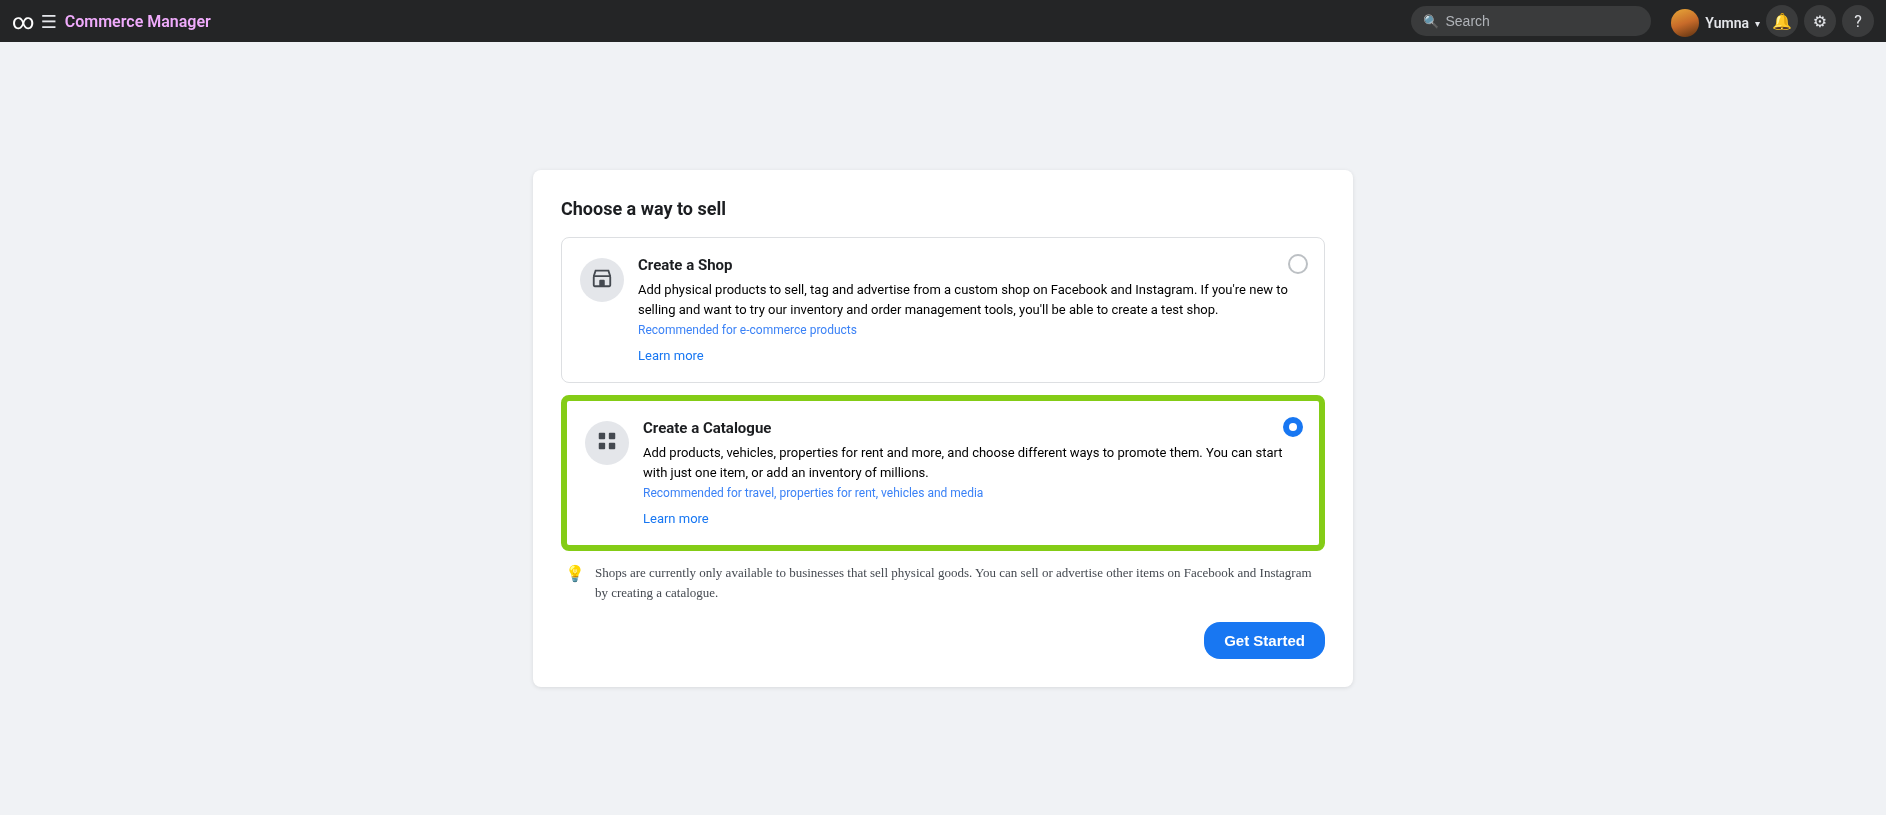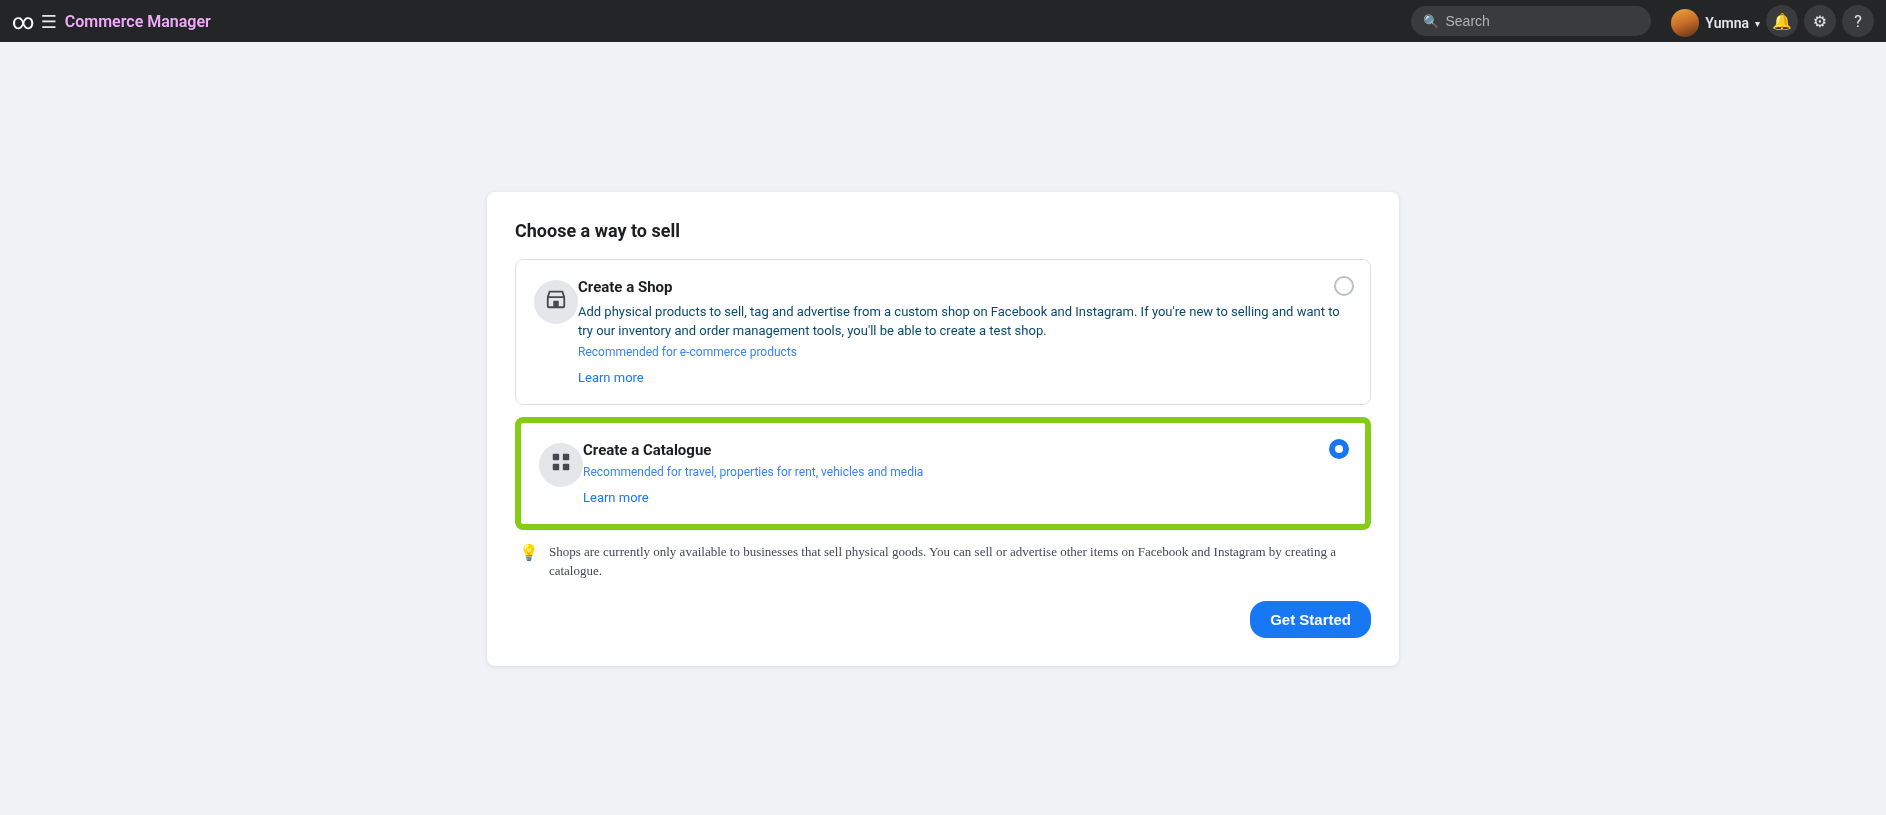--- a/index.html
+++ b/index.html
@@ -111,38 +111,39 @@
       min-height: 815px;
       display: flex;
       align-items: center;
       justify-content: center;
     }
 
     
     .card {
       background: #fff;
       border-radius: 8px;
-      width: 912px;
+      width: 820px;
       padding: 28px 28px 28px 28px;
       box-shadow: 0 1px 4px rgba(0,0,0,0.1);
     }
     .card-title {
       font-size: 18px;
       font-weight: 700;
       color: #1c1e21;
       margin-bottom: 18px;
     }
 
     
     .option-card {
       border: 1px solid #dddfe2;
       border-radius: 8px;
       padding: 18px 18px 18px 18px;
       display: flex;
       align-items: flex-start;
+      gap: 14px;
       margin-bottom: 12px;
       cursor: pointer;
       position: relative;
       background: #fff;
     }
     .option-card.selected {
       border: 6px solid #84cc16;
       background: #fff;
     }
     .option-icon-wrap {
@@ -162,21 +163,21 @@
     }
     .option-content { flex: 1; }
     .option-title {
       font-size: 15px;
       font-weight: 700;
       color: #1c1e21;
       margin-bottom: 6px;
     }
     .option-desc {
       font-size: 13px;
-      color: #0c4a6e;
+      color: #000000;
       line-height: 1.5;
       margin-bottom: 4px;
     }
     .option-recommended {
       font-size: 12px;
       color: #3b82f6;
       margin-bottom: 8px;
     }
     .option-link {
       font-size: 13px;
@@ -323,20 +324,21 @@
           <svg width="22" height="22" viewBox="0 0 24 24" fill="none" xmlns="http://www.w3.org/2000/svg">
             <rect x="3" y="3" width="7" height="7" rx="1" fill="#444950"></rect>
             <rect x="14" y="3" width="7" height="7" rx="1" fill="#444950"></rect>
             <rect x="3" y="14" width="7" height="7" rx="1" fill="#444950"></rect>
             <rect x="14" y="14" width="7" height="7" rx="1" fill="#444950"></rect>
           </svg>
         </span>
       </div>
       <div class="option-content">
         <div class="option-title">Create a Catalogue</div>
+        <div class="option-desc">Add products, vehicles, properties for rent and more, and choose different ways to promote them. You can start with just one item, or add an inventory of millions.</div>
         <div class="option-recommended">Recommended for travel, properties for rent, vehicles and media</div>
         <a class="option-link">Learn more</a>
       </div>
       <div class="radio-btn selected"></div>
     </div>
 
     <div class="info-box">
       <span class="info-icon">💡</span>
       <span class="info-text">Shops are currently only available to businesses that sell physical goods. You can sell or advertise other items on Facebook and Instagram by creating a catalogue.</span>
     </div>

